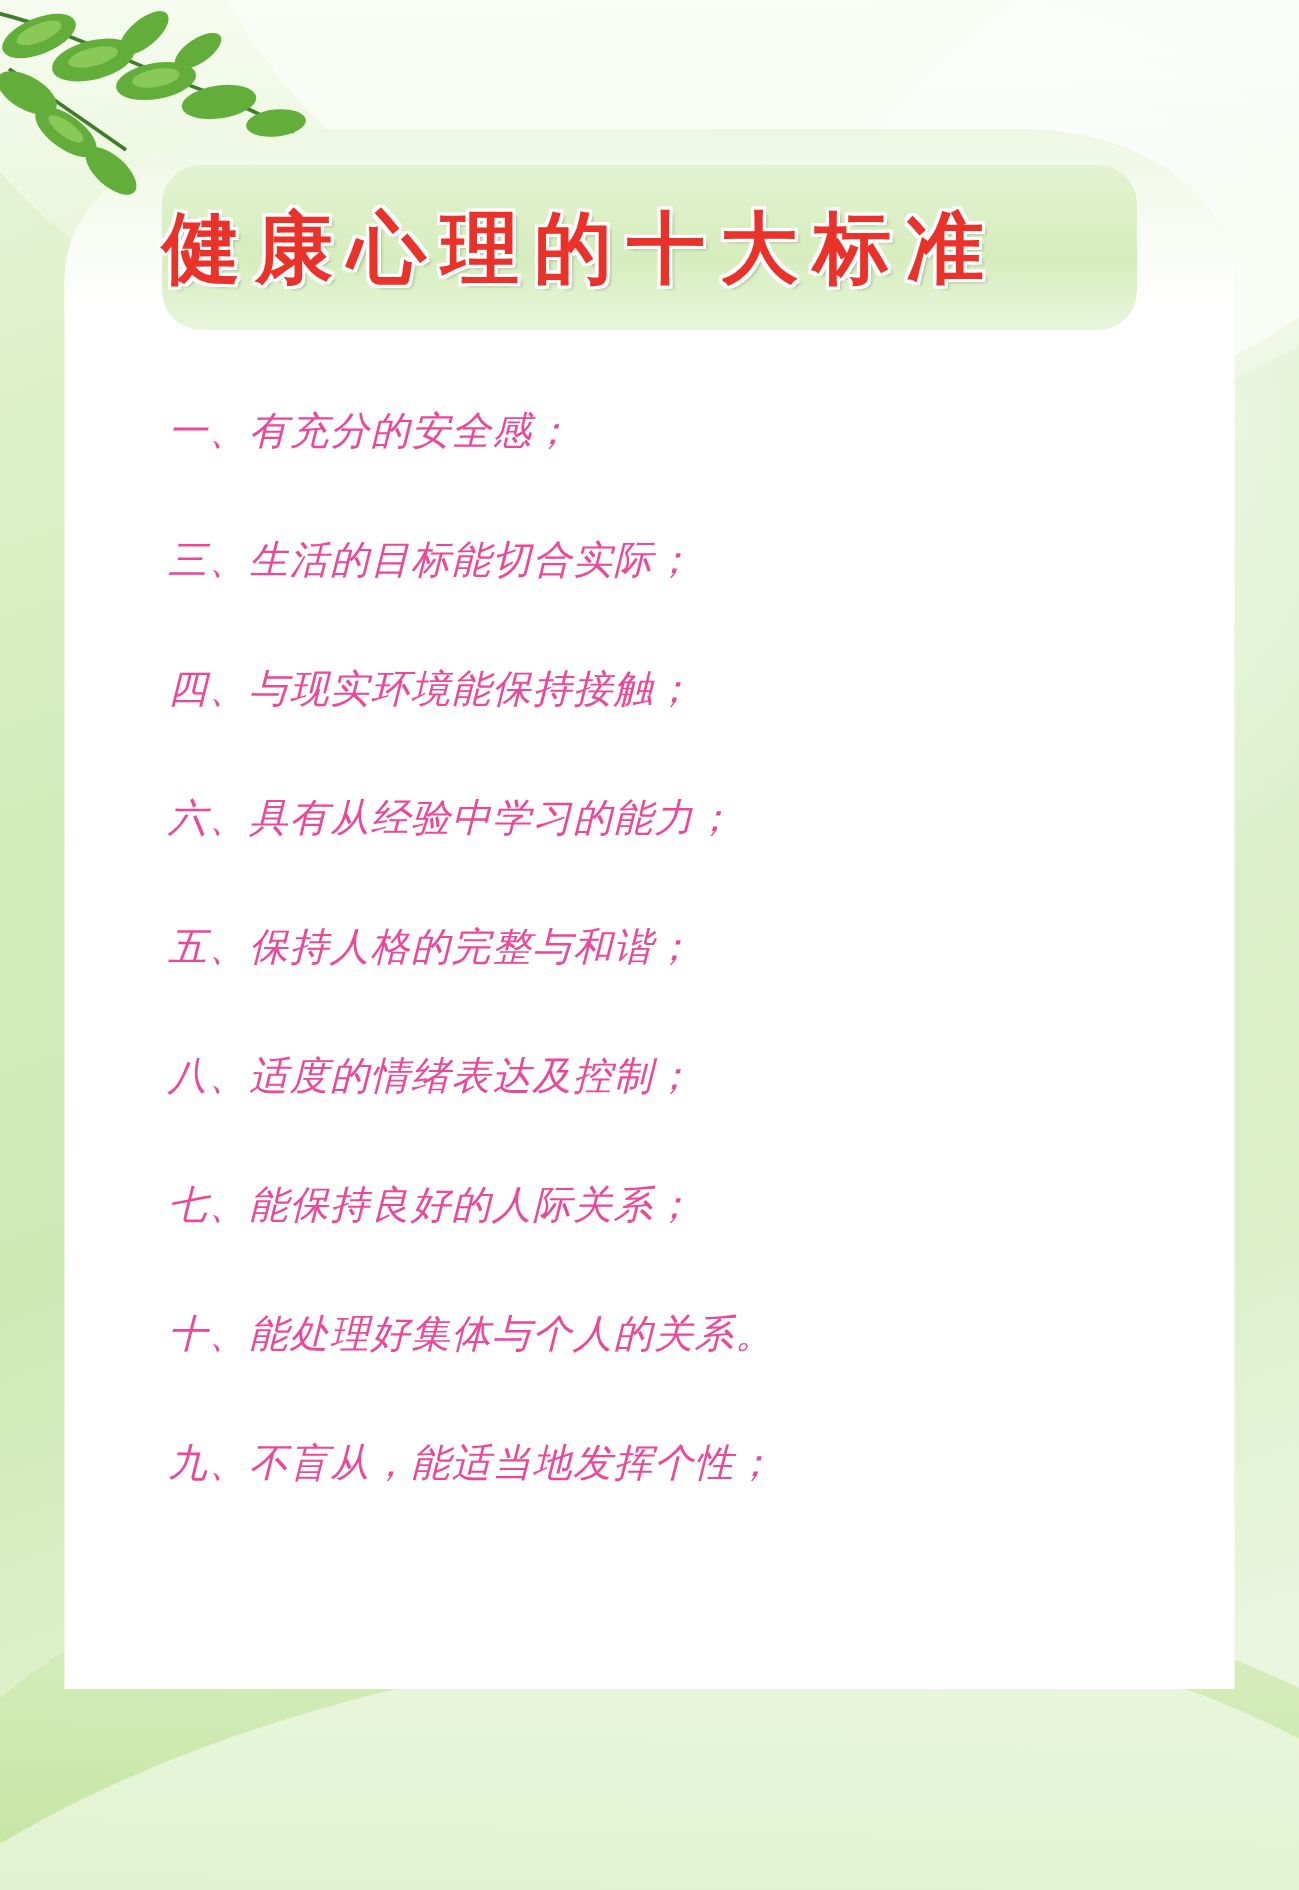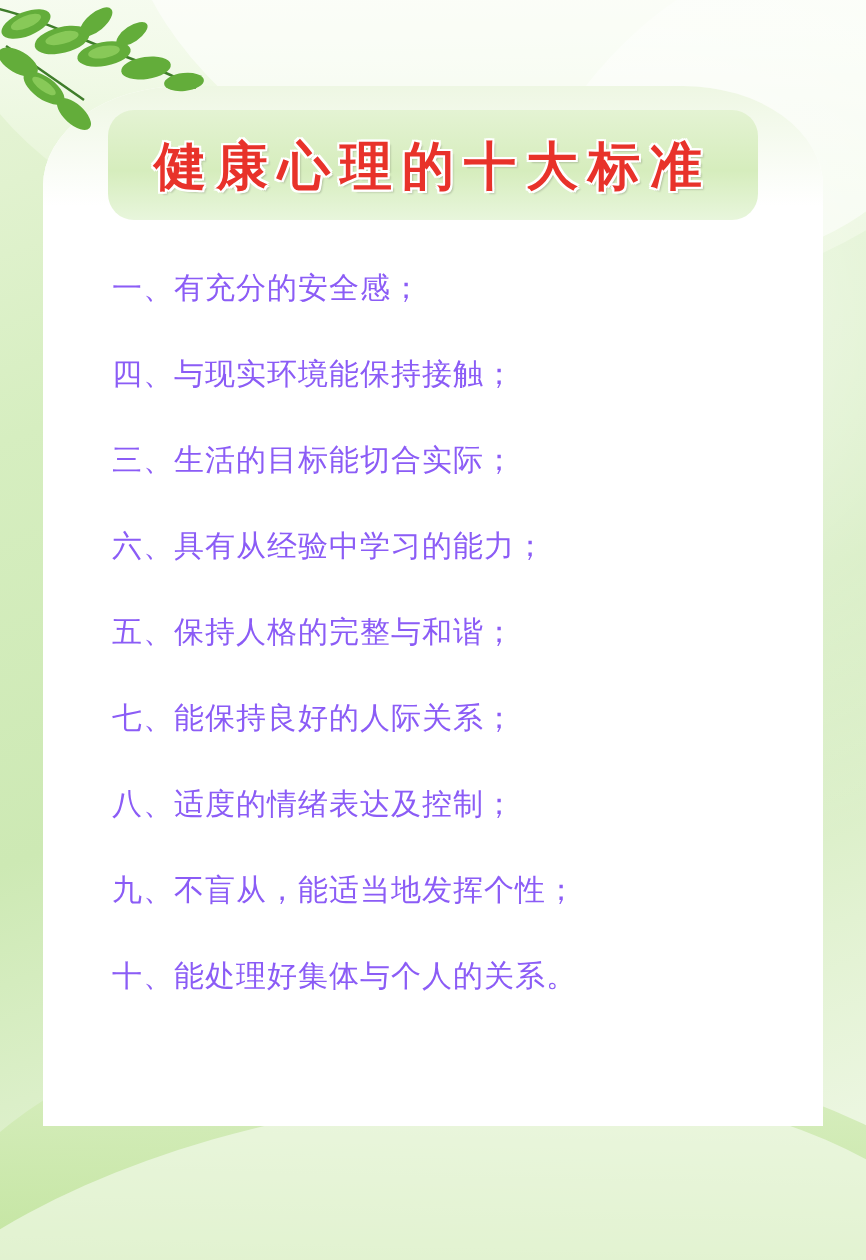--- a/index.html
+++ b/index.html
@@ -111,21 +111,20 @@
     background: linear-gradient(180deg, #e4f3d3 0%, #d6edbd 55%, #e8f6dc 100%);
     border-radius: 26px;
   }
   .title-text {
     position: absolute;
     left: 108px;
     top: 118px;
     width: 650px;
     height: 96px;
     line-height: 96px;
-    text-align: center;
     font-family: "DejaVu Sans", "Liberation Sans", sans-serif;
     font-size: 52px;
     font-weight: bold;
     letter-spacing: 10px;
     color: #e8322a;
     text-shadow:
        2px 0 0 #ffffff, -2px 0 0 #ffffff, 0 2px 0 #ffffff, 0 -2px 0 #ffffff,
        2px 2px 0 #ffffff, -2px 2px 0 #ffffff, 2px -2px 0 #ffffff, -2px -2px 0 #ffffff,
        3px 3px 2px rgba(0,0,0,0.18);
     white-space: nowrap;
@@ -143,26 +142,27 @@
 
   
   .list {
     position: absolute;
     left: 112px;
     top: 268px;
     width: 660px;
   }
   .list-item {
     font-family: "DejaVu Sans", "Liberation Sans", sans-serif;
-    font-size: 30px;
-    color: #8b5cf6;
+    font-size: 26px;
+    color: #ec4899;
     line-height: 40px;
     margin-bottom: 46px;
     letter-spacing: 1px;
     white-space: nowrap;
+    font-style: italic;
   }
 </style>
 </head>
 <body>
 
 <div class="poster">
 
   <div class="frame-bg"></div>
   <div class="frame-swoosh-top"></div>
   <div class="frame-swoosh-top2"></div>
@@ -197,23 +197,23 @@
     <g fill="#8fcf5e" opacity="0.85">
       <ellipse cx="26" cy="22" rx="16" ry="6" transform="rotate(-22 26 22)"></ellipse>
       <ellipse cx="62" cy="38" rx="17" ry="6" transform="rotate(-14 62 38)"></ellipse>
       <ellipse cx="104" cy="52" rx="16" ry="6" transform="rotate(-10 104 52)"></ellipse>
       <ellipse cx="44" cy="86" rx="14" ry="5" transform="rotate(36 44 86)"></ellipse>
     </g>
   </svg>
 
   <div class="list">
     <div class="list-item">一、有充分的安全感；</div>
+    <div class="list-item">三、生活的目标能切合实际；</div>
     <div class="list-item">四、与现实环境能保持接触；</div>
-    <div class="list-item">三、生活的目标能切合实际；</div>
     <div class="list-item">六、具有从经验中学习的能力；</div>
     <div class="list-item">五、保持人格的完整与和谐；</div>
+    <div class="list-item">八、适度的情绪表达及控制；</div>
     <div class="list-item">七、能保持良好的人际关系；</div>
-    <div class="list-item">八、适度的情绪表达及控制；</div>
+    <div class="list-item">十、能处理好集体与个人的关系。</div>
     <div class="list-item">九、不盲从，能适当地发挥个性；</div>
-    <div class="list-item">十、能处理好集体与个人的关系。</div>
   </div>
 
 </div>
 
 </body></html>

